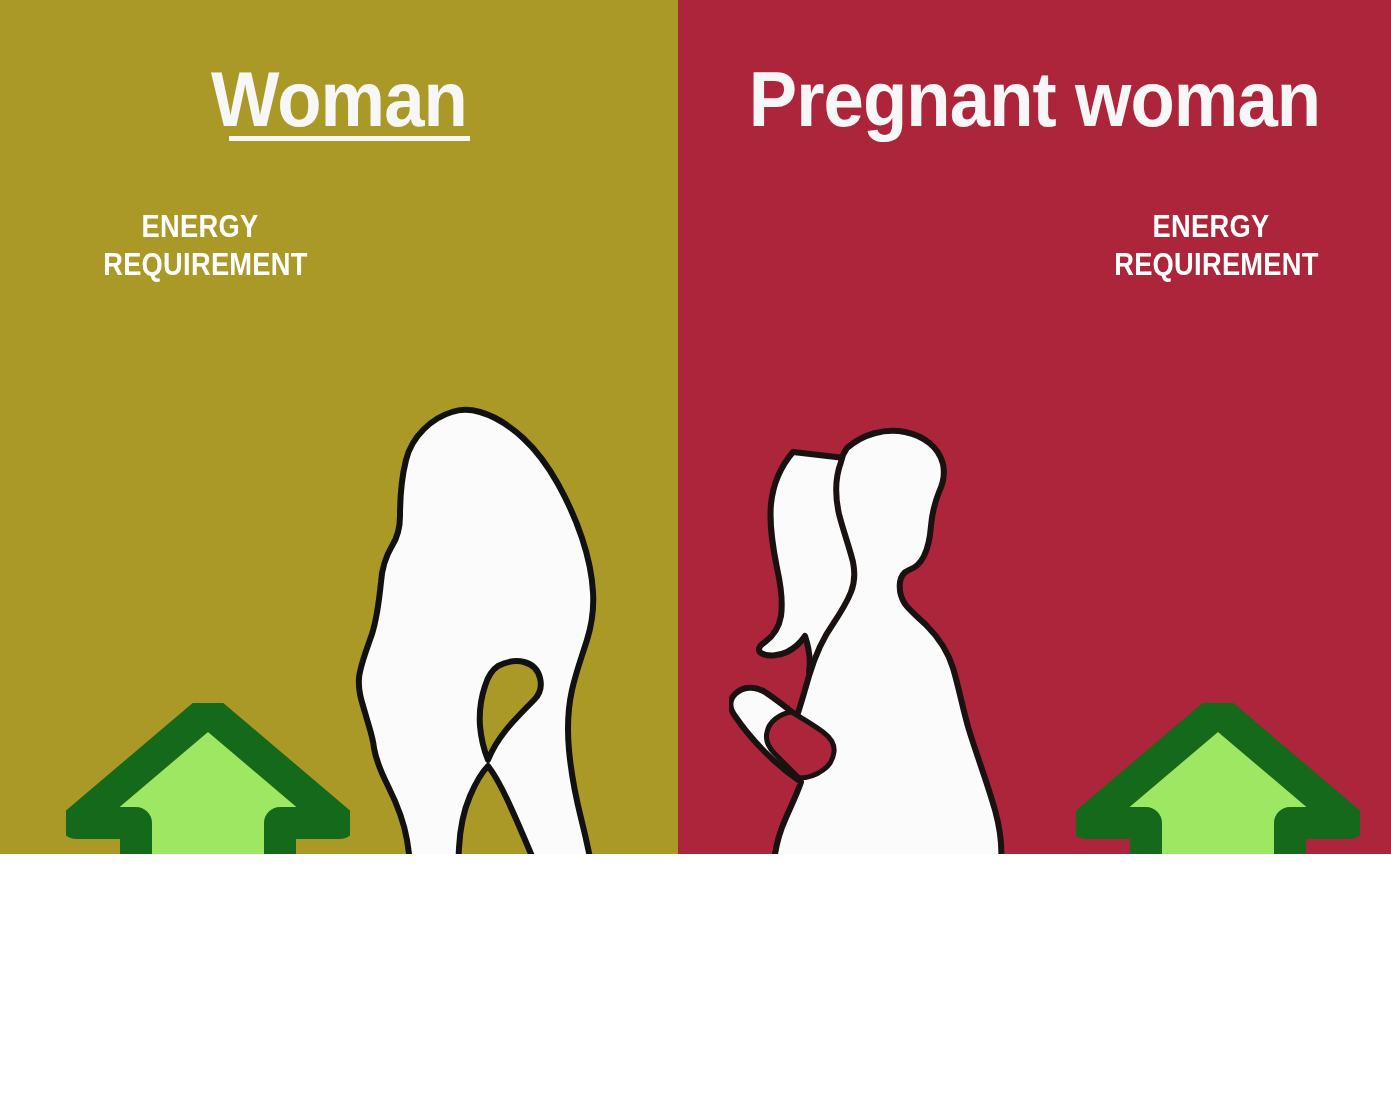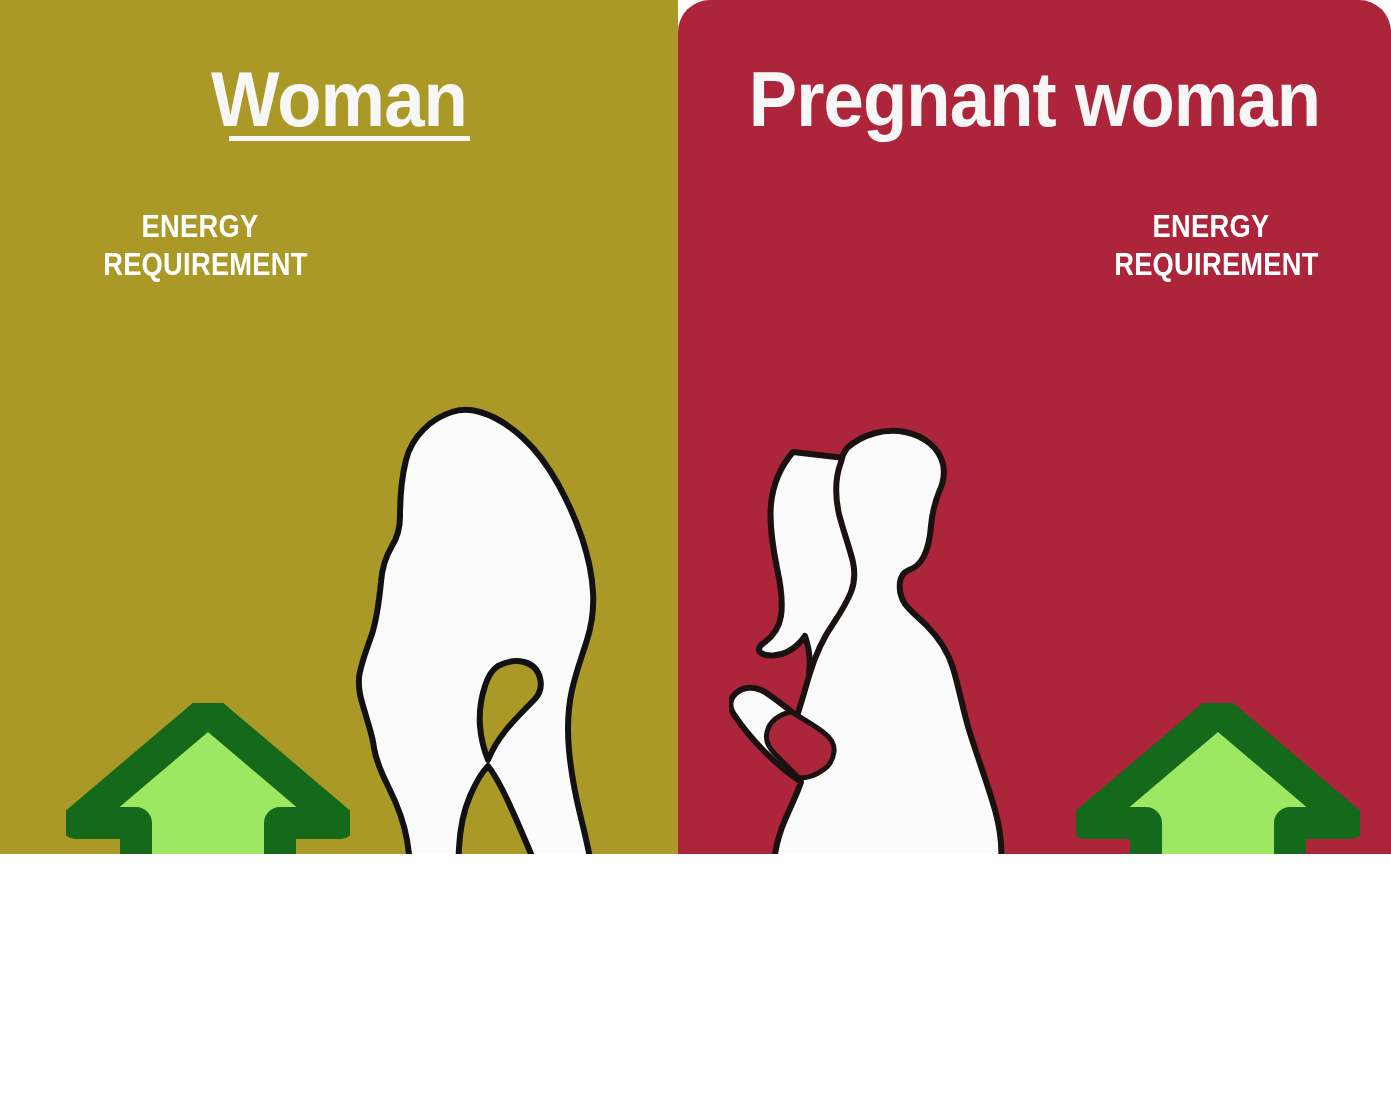--- a/index.html
+++ b/index.html
@@ -25,21 +25,20 @@
   }
   #panel-woman {
     left: 0;
     width: 678px;
     background: #ab9927;
   }
   #panel-pregnant {
     left: 678px;
     width: 713px;
     background: #ac253a;
-    border-radius: 32px;
   }
 
   .panel-title {
     position: absolute;
     top: 57px;
     color: #f7f7f7;
     font-family: "Liberation Sans", sans-serif;
     font-weight: 700;
     font-size: 78px;
     line-height: 84px;

